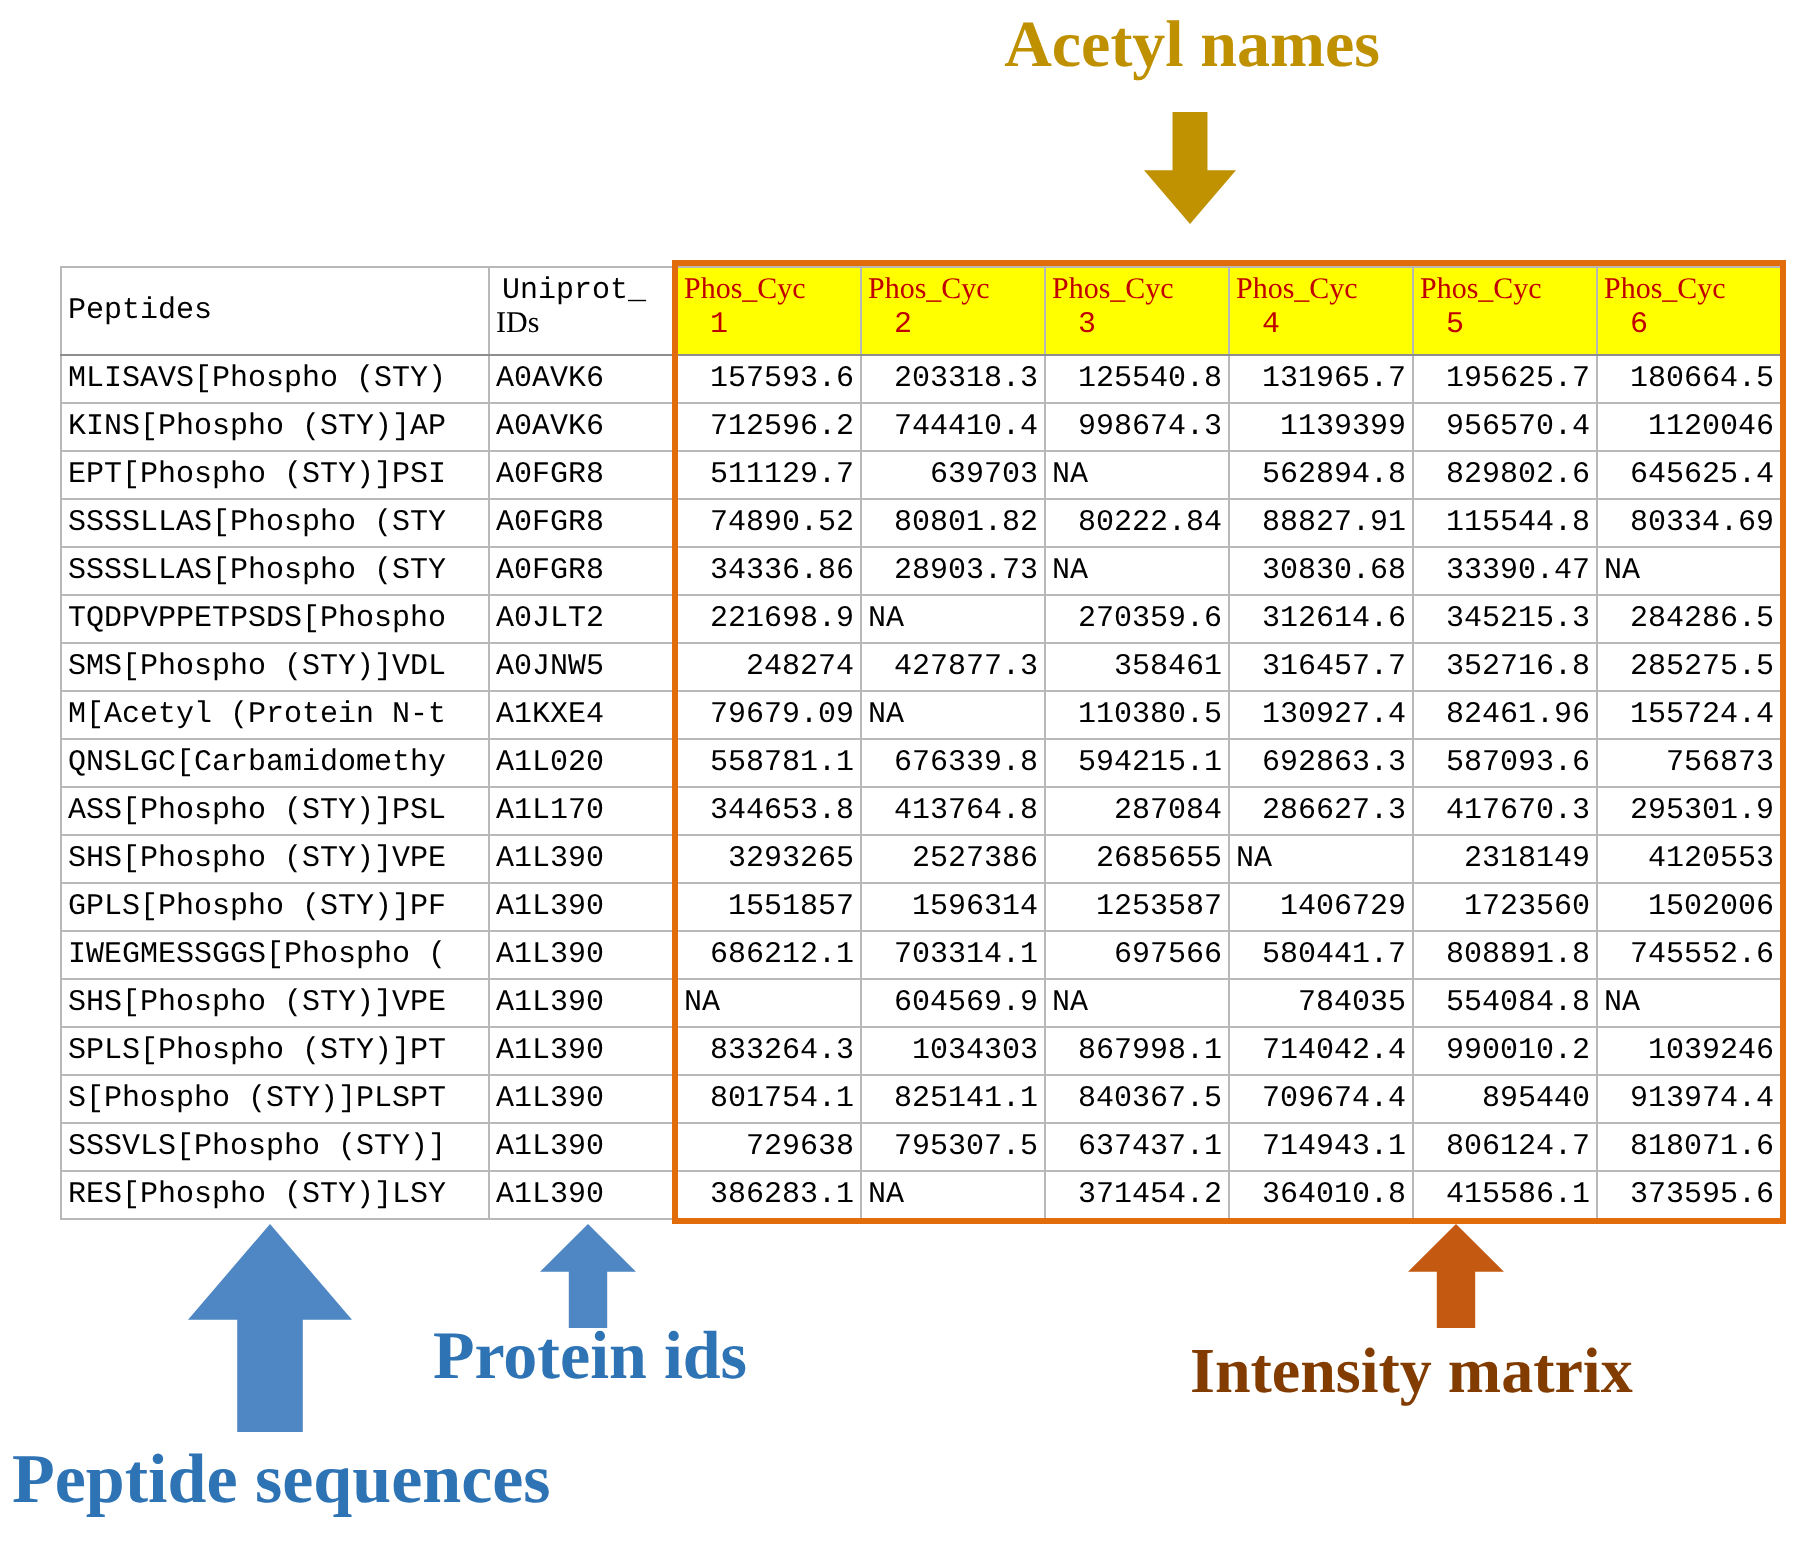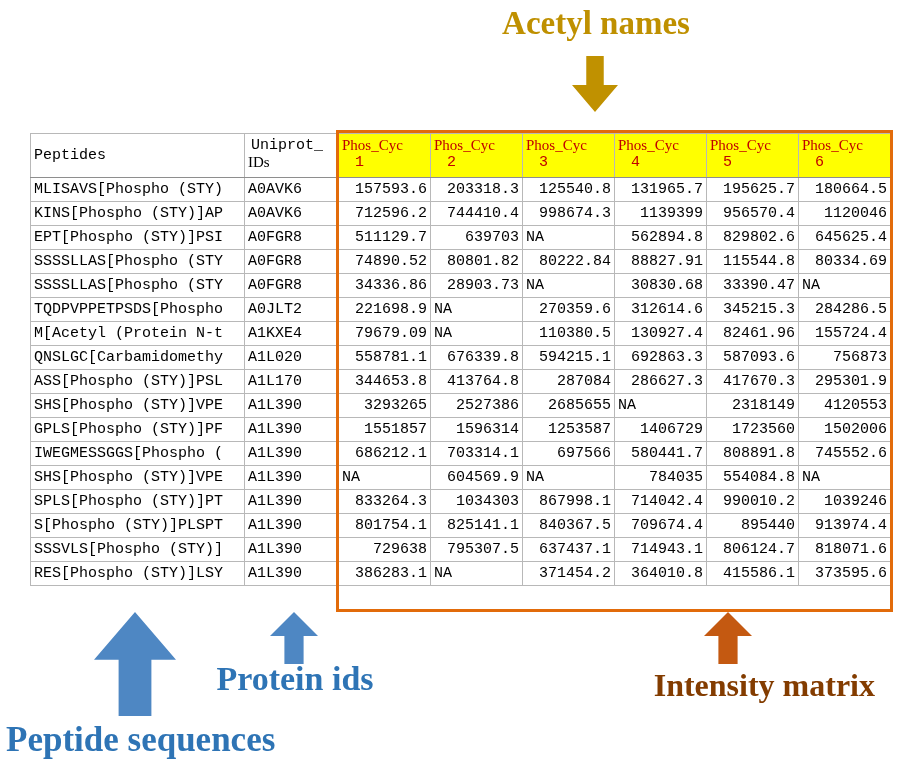--- a/index.html
+++ b/index.html
@@ -6,21 +6,21 @@
   html,body { width:900px; height:780px; background:#ffffff; }
   body { font-family:"Liberation Sans", sans-serif; position:relative; overflow:hidden; }
 
   .figure { position:absolute; inset:0; background:#fff; }
 
   
   .annot { position:absolute; font-family:"Liberation Serif", serif; font-weight:bold; white-space:nowrap; }
   #sample-names   { color:var(--sample-label);    font-size:33px; left:460px; top:5px;  width:272px; text-align:center; }
   #peptide-label  { color:var(--blue-label);      font-size:35px; left:6px;   top:720px; }
   #protein-label  { color:var(--blue-label);      font-size:34px; left:185px; top:660px; width:220px; text-align:center; }
-  #intensity-label{ color:var(--intensity-label); font-size:32px; left:595px; top:667px; width:280px; text-align:right; }
+  #intensity-label{ color:var(--intensity-label); font-size:32px; left:595px; top:667px; width:280px; text-align:left; }
 
   
   .arrow-down { position:absolute;
     clip-path: polygon(31% 0, 69% 0, 69% 52%, 100% 52%, 50% 100%, 0 52%, 31% 52%); }
   .arrow-up { position:absolute;
     clip-path: polygon(50% 0, 100% 46%, 70% 46%, 70% 100%, 30% 100%, 30% 46%, 0 46%); }
   #sample-arrow    { left:572px; top:56px;  width:46px; height:56px;  background:var(--sample-arrow); }
   #peptide-arrow   { left:94px;  top:612px; width:82px; height:104px; background:var(--blue-arrow); }
   #protein-arrow   { left:270px; top:612px; width:48px; height:52px;  background:var(--blue-arrow); }
   #intensity-arrow { left:704px; top:612px; width:48px; height:52px;  background:var(--intensity-arrow); }
@@ -159,20 +159,30 @@
           <td class="peptide-cell">TQDPVPPETPSDS[Phospho</td>
           <td class="uniprot-cell">A0JLT2</td>
           <td class="value-cell">221698.9</td>
           <td class="value-cell na">NA</td>
           <td class="value-cell">270359.6</td>
           <td class="value-cell">312614.6</td>
           <td class="value-cell">345215.3</td>
           <td class="value-cell">284286.5</td>
         </tr>
         <tr>
+          <td class="peptide-cell">SMS[Phospho (STY)]VDL</td>
+          <td class="uniprot-cell">A0JNW5</td>
+          <td class="value-cell">248274</td>
+          <td class="value-cell">427877.3</td>
+          <td class="value-cell">358461</td>
+          <td class="value-cell">316457.7</td>
+          <td class="value-cell">352716.8</td>
+          <td class="value-cell">285275.5</td>
+        </tr>
+        <tr>
           <td class="peptide-cell">M[Acetyl (Protein N-t</td>
           <td class="uniprot-cell">A1KXE4</td>
           <td class="value-cell">79679.09</td>
           <td class="value-cell na">NA</td>
           <td class="value-cell">110380.5</td>
           <td class="value-cell">130927.4</td>
           <td class="value-cell">82461.96</td>
           <td class="value-cell">155724.4</td>
         </tr>
         <tr>

